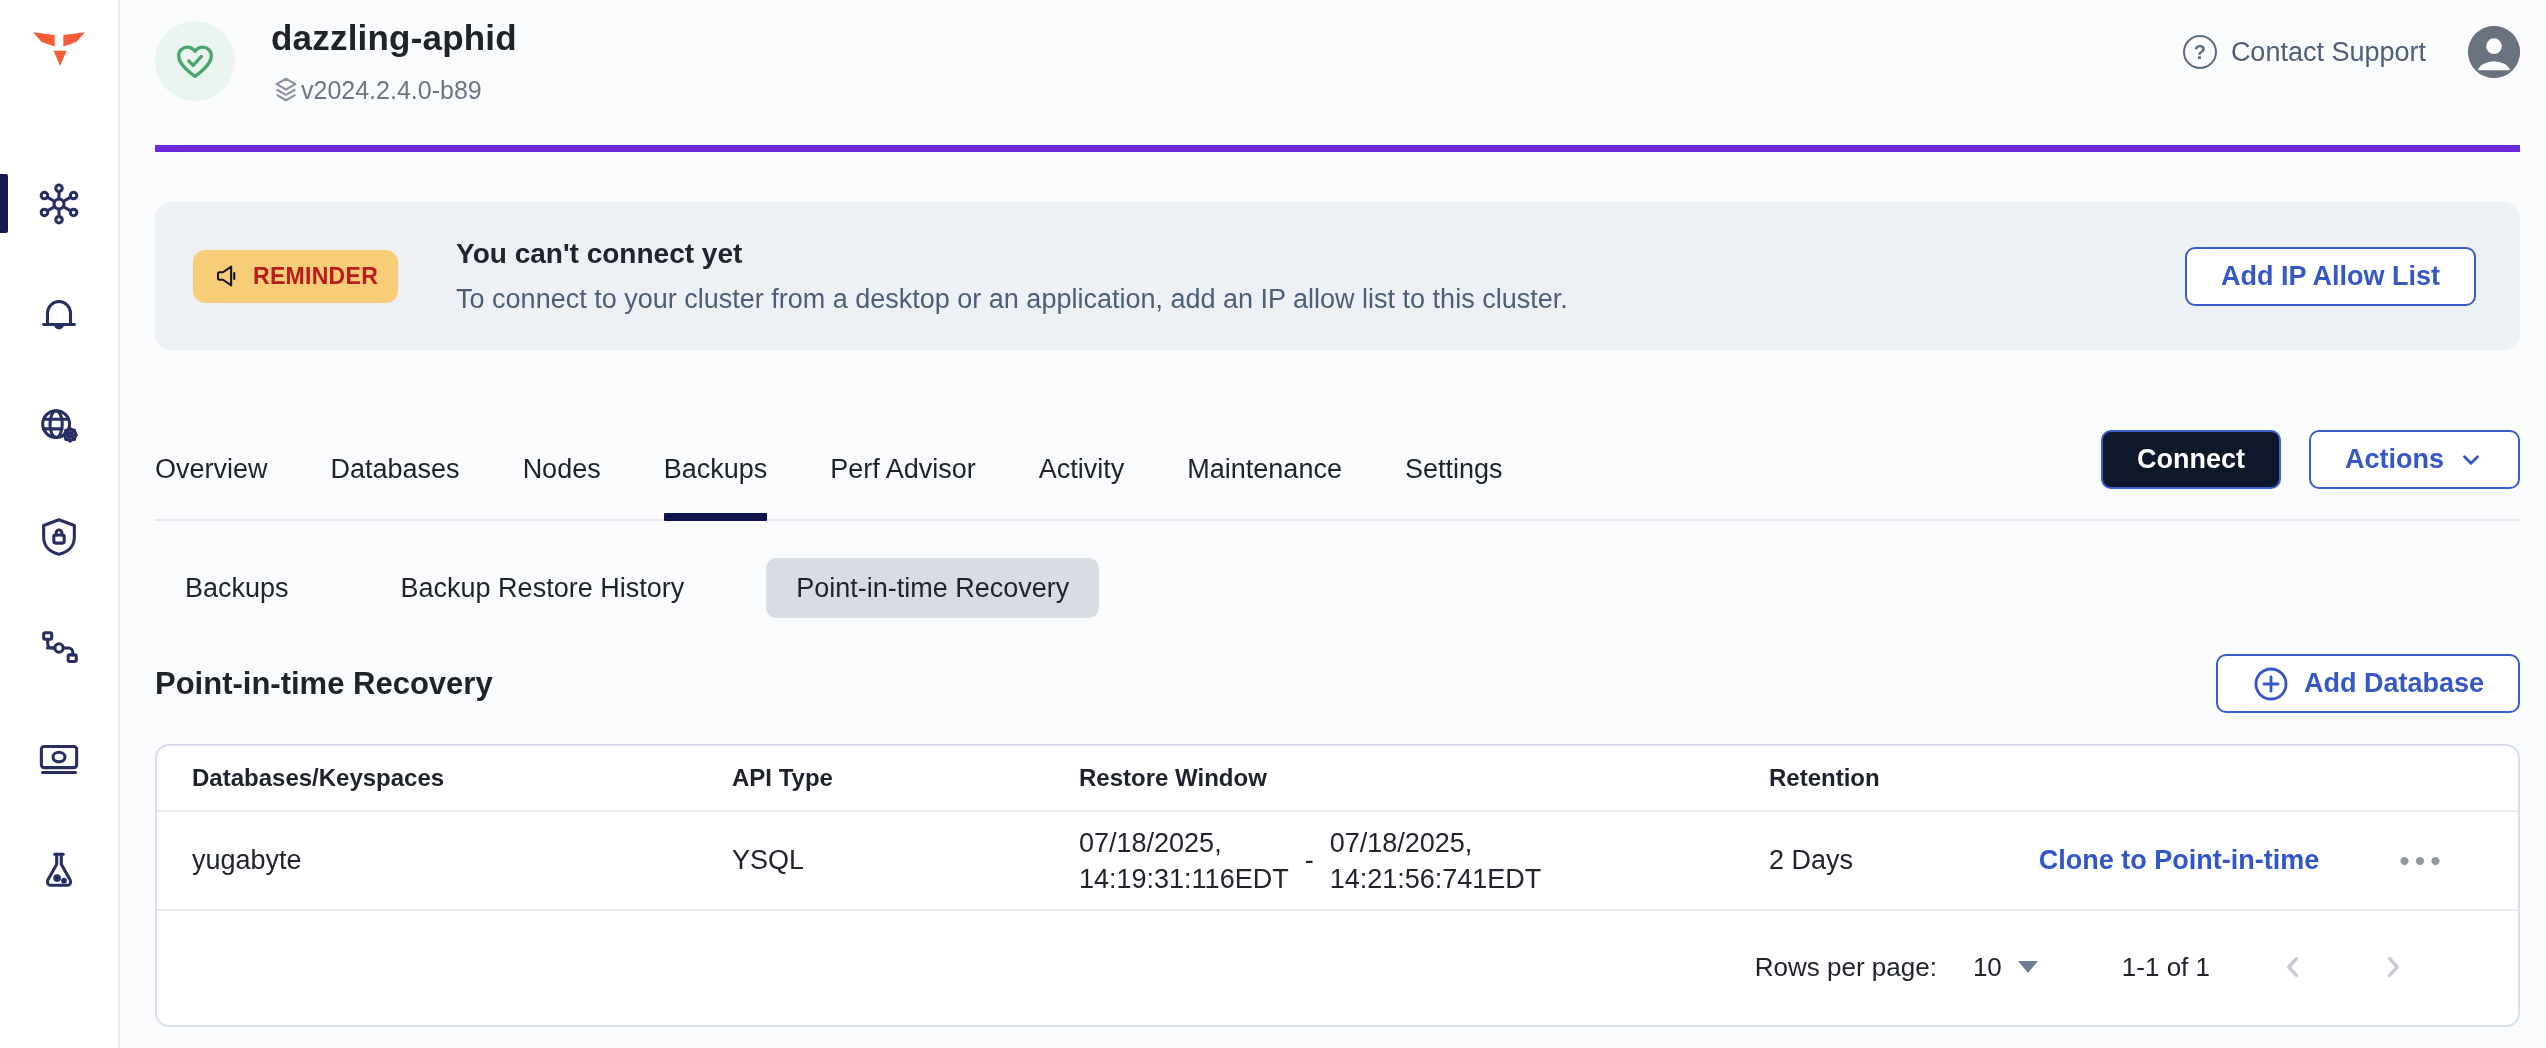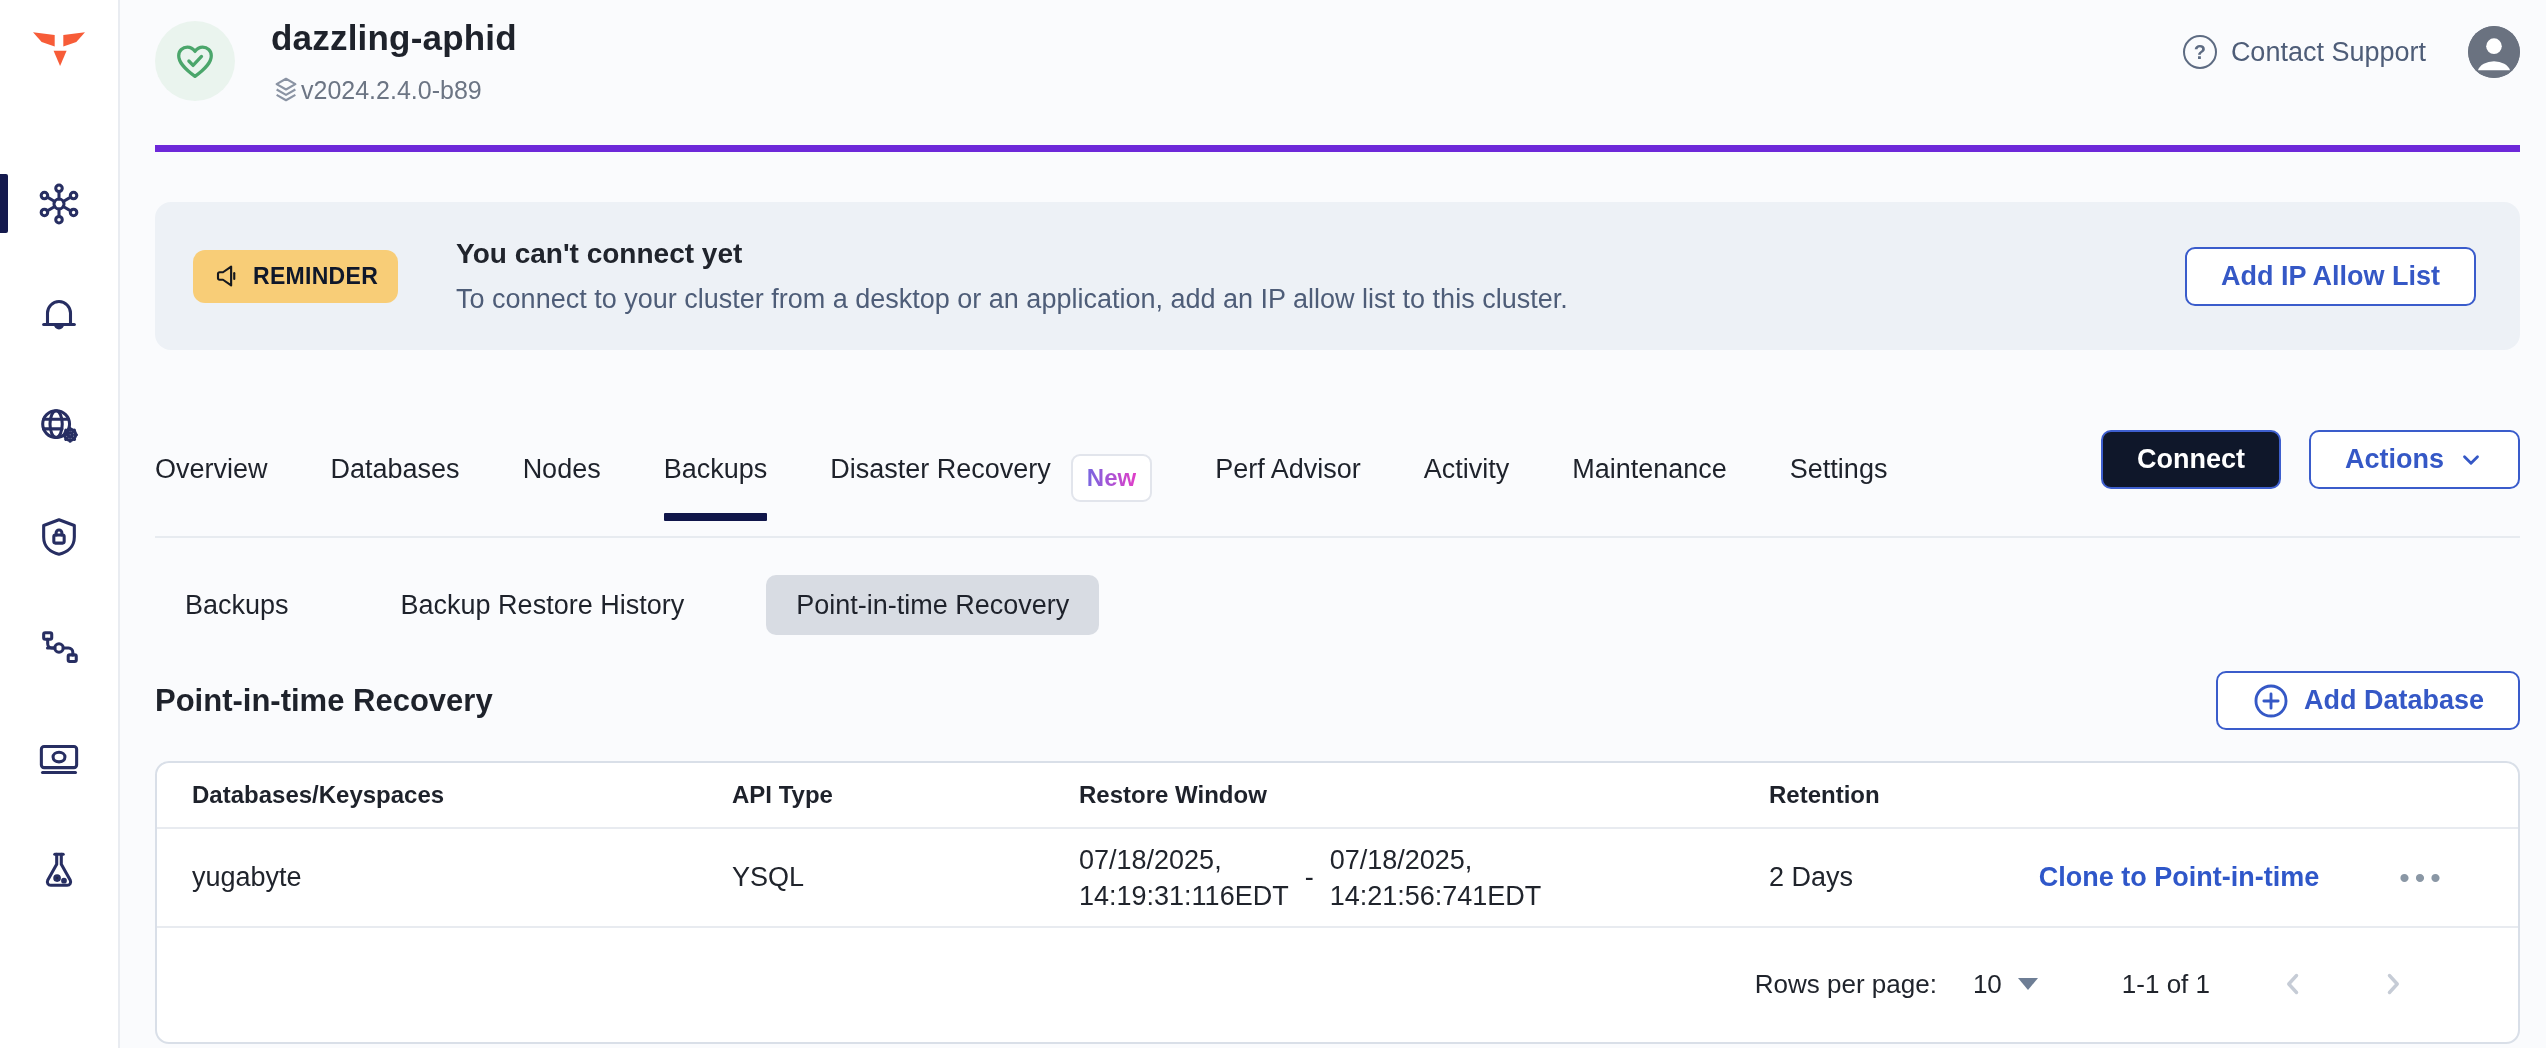--- a/index.html
+++ b/index.html
@@ -60,21 +60,21 @@
   .avatar svg { width:52px; height:52px; }
 
   
   .banner {
     margin-top:50px; height:148px; background:#EDF1F6; border-radius:16px;
     display:flex; align-items:center; padding:0 44px 0 38px;
   }
   .reminder-badge {
     background:#F8CD77; border-radius:12px; height:53px;
     display:flex; align-items:center; gap:10px; padding:0 20px;
-    font-size:23px; font-weight:bold; color:#0f172a; letter-spacing:.3px;
+    font-size:23px; font-weight:bold; color:#b91c1c; letter-spacing:.3px;
     flex:none;
   }
   .reminder-badge svg { width:30px; height:30px; }
   .banner-texts { margin-left:58px; }
   .banner-title { font-size:28px; font-weight:bold; color:#20242C; }
   .banner-desc { margin-top:14px; font-size:27px; color:#4E5D78; }
   .banner-action { margin-left:auto; }
 
   .btn {
     font-family:inherit; font-size:27px; font-weight:bold;
@@ -318,26 +318,20 @@
       </div>
     <div class="tab">
         <span>Databases</span>
       </div>
     <div class="tab">
         <span>Nodes</span>
       </div>
     <div class="tab">
       <span>Backups</span>
       <span class="underline"></span>
-    </div>
-    <div class="tab">
-      <span>Disaster Recovery</span>
-      <span class="new-badge">
-          <span>New</span>
-        </span>
     </div>
     <div class="tab">
         <span>Perf Advisor</span>
       </div>
     <div class="tab">
         <span>Activity</span>
       </div>
     <div class="tab">
         <span>Maintenance</span>
       </div>

